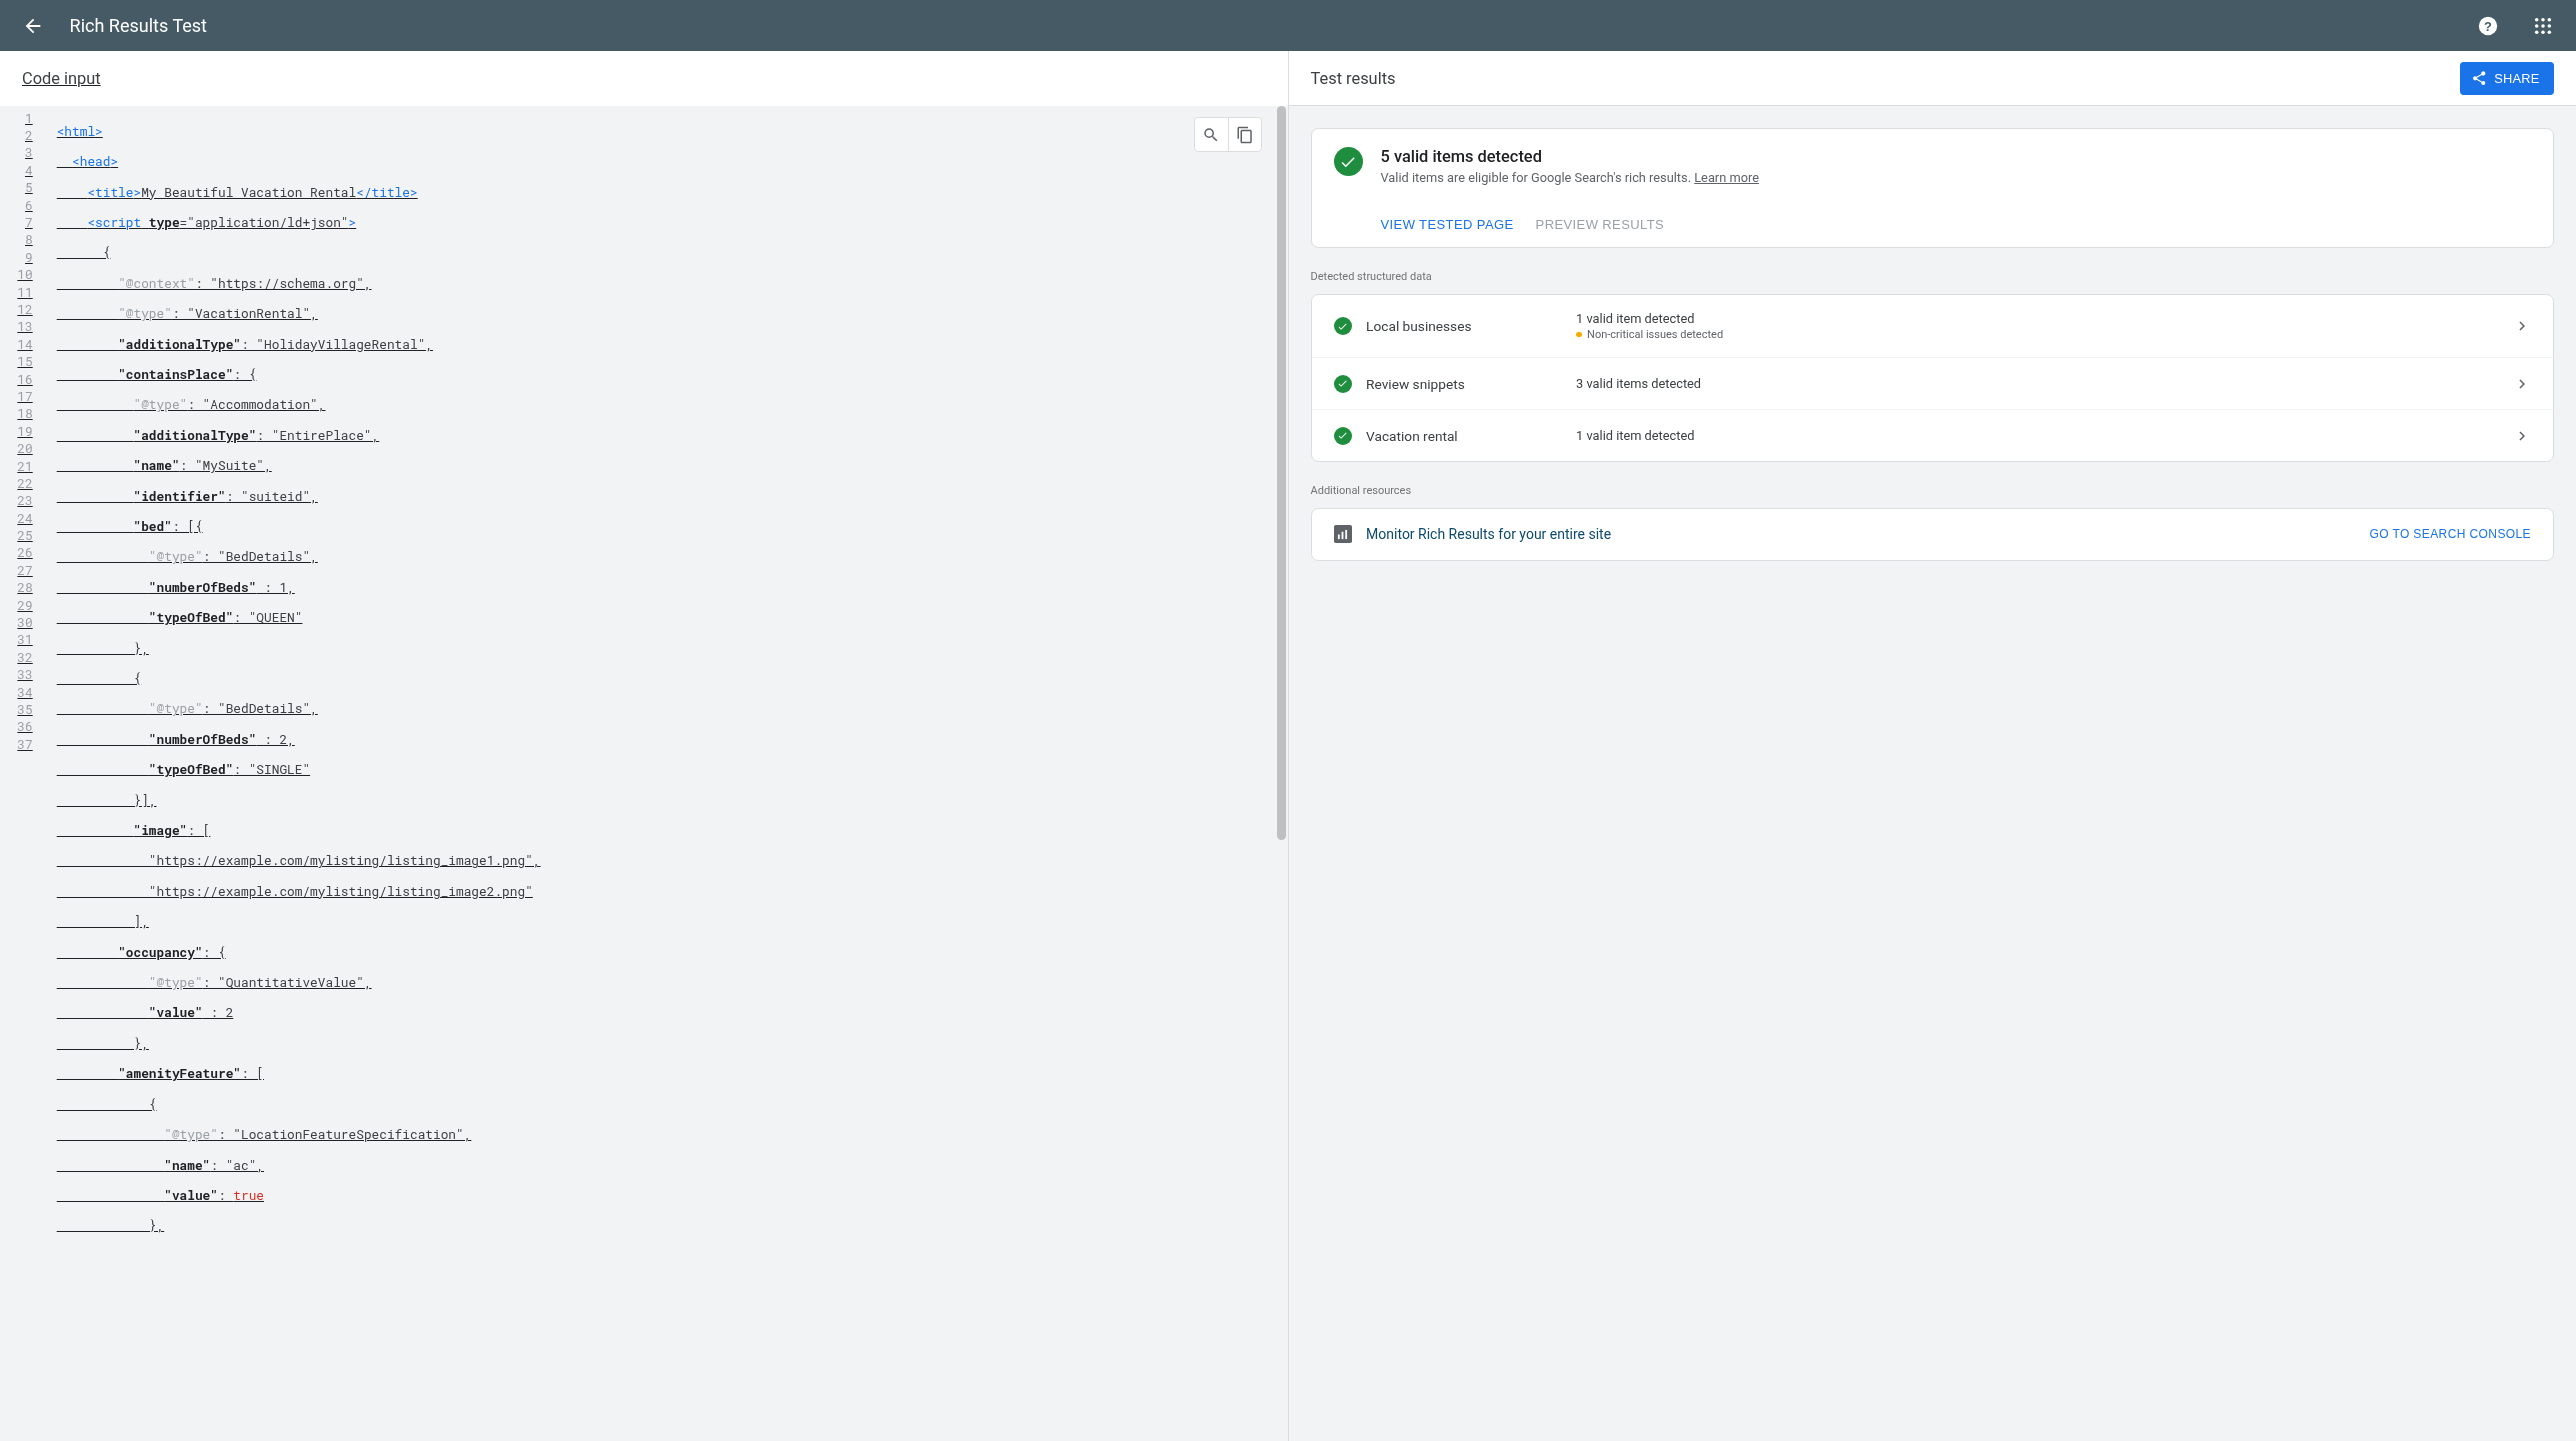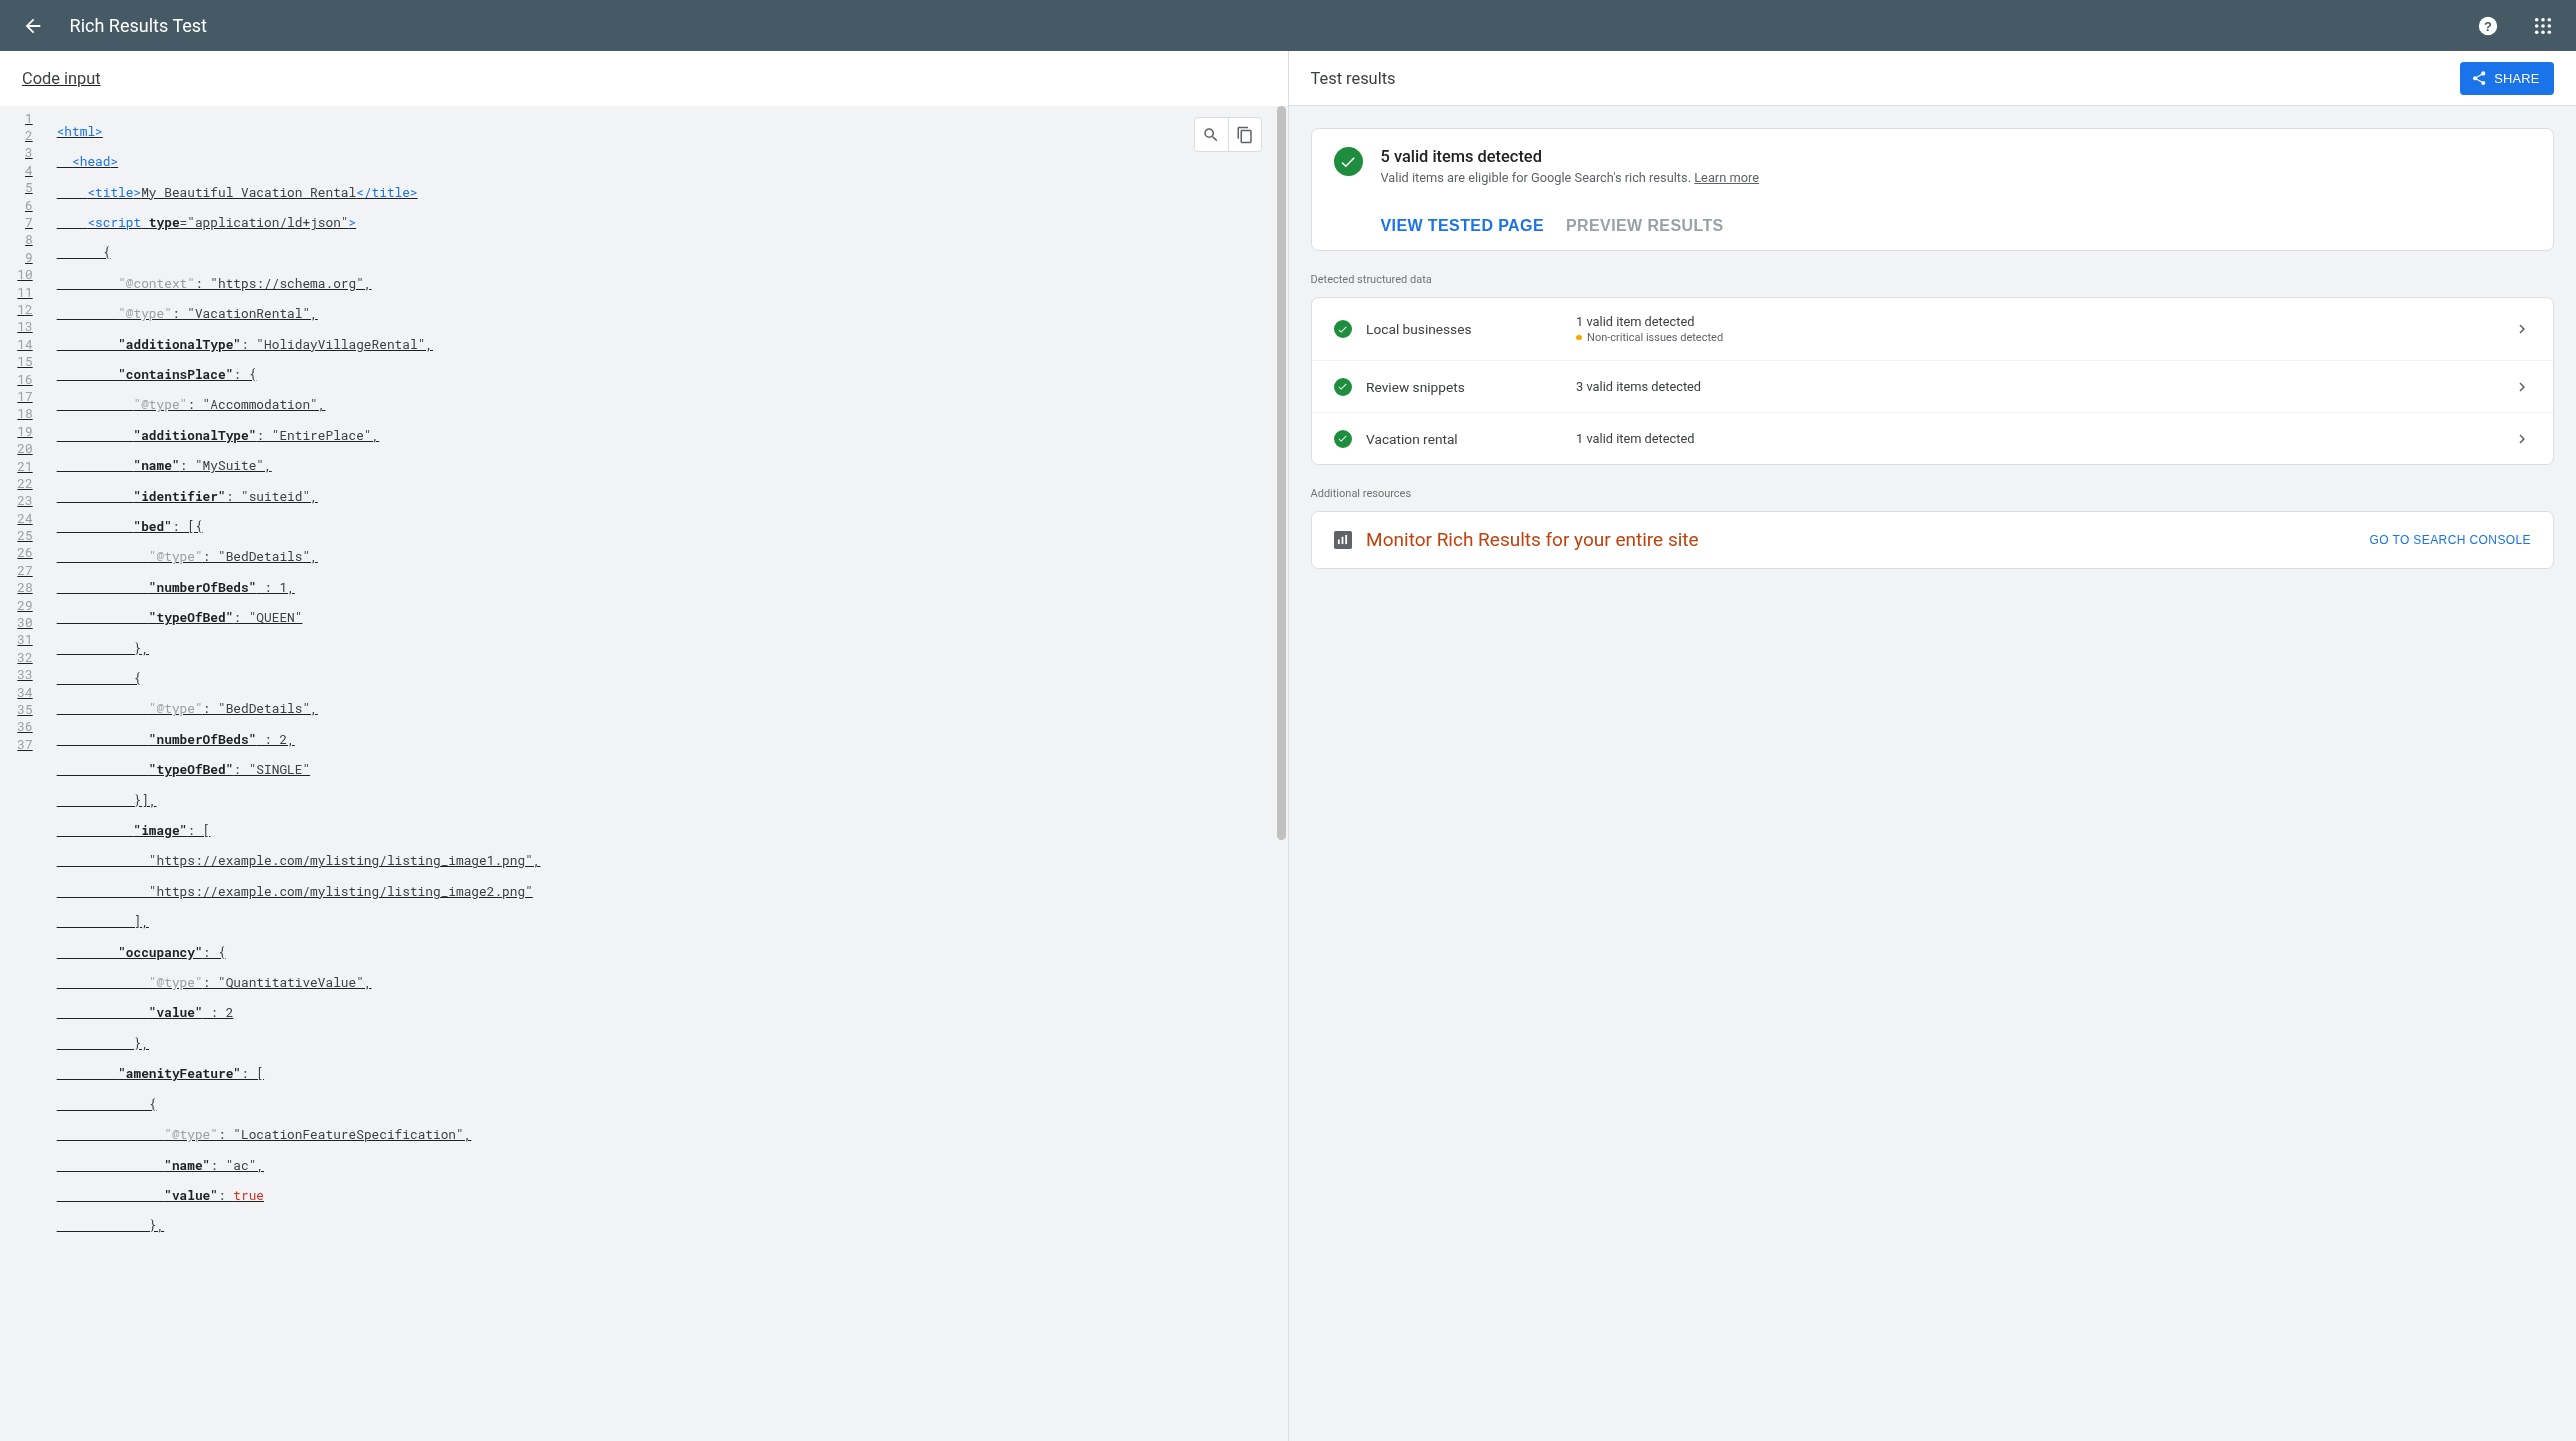--- a/index.html
+++ b/index.html
@@ -110,21 +110,21 @@
   .status-sub { font-size: 12.8px; color: #5f6368; margin-top: 3.7px; text-align: center; }
   .status-sub a { color: #5f6368; text-decoration: underline; }
 
   .card-actions {
     display: flex; gap: 22px;
     padding: 14.6px 22px 14.6px 69px;
     border-top: none;
   }
   .text-btn {
     background: none; border: none; cursor: pointer;
-    font-size: 16px; font-weight: 700; letter-spacing: 0.4px;
+    font-size: 13px; font-weight: 400; letter-spacing: 0.4px;
     color: #1a73e8;
   }
   .text-btn.disabled { color: #9aa0a6; cursor: default; }
 
   .section-label {
     font-size: 11px; color: #737373;
     margin: 22px 0 11px 0;
   }
 
   .list-row {
@@ -149,21 +149,21 @@
   .resource-row {
     display: flex; align-items: center;
     padding: 16.4px 22px;
   }
   .res-icon {
     width: 18px; height: 18px;
     background: #5f6368; border-radius: 1.8px;
     display: flex; align-items: center; justify-content: center;
     color: #fff; flex-shrink: 0; margin-right: 14.6px;
   }
-  .res-label { flex: 1; font-size: 19px; color: #c2410c; }
+  .res-label { flex: 1; font-size: 14px; color: #0c4a6e; }
   .res-action {
     background: none; border: none; cursor: pointer;
     color: #1a73e8; font-size: 12px; font-weight: 500; letter-spacing: 0.4px;
   }
 
   .scrolltrack-fake {
     position: absolute; right: 0; top: 0; bottom: 0; width: 12.8px;
     background: #f1f3f4;
   }
   .scrollthumb-fake {

